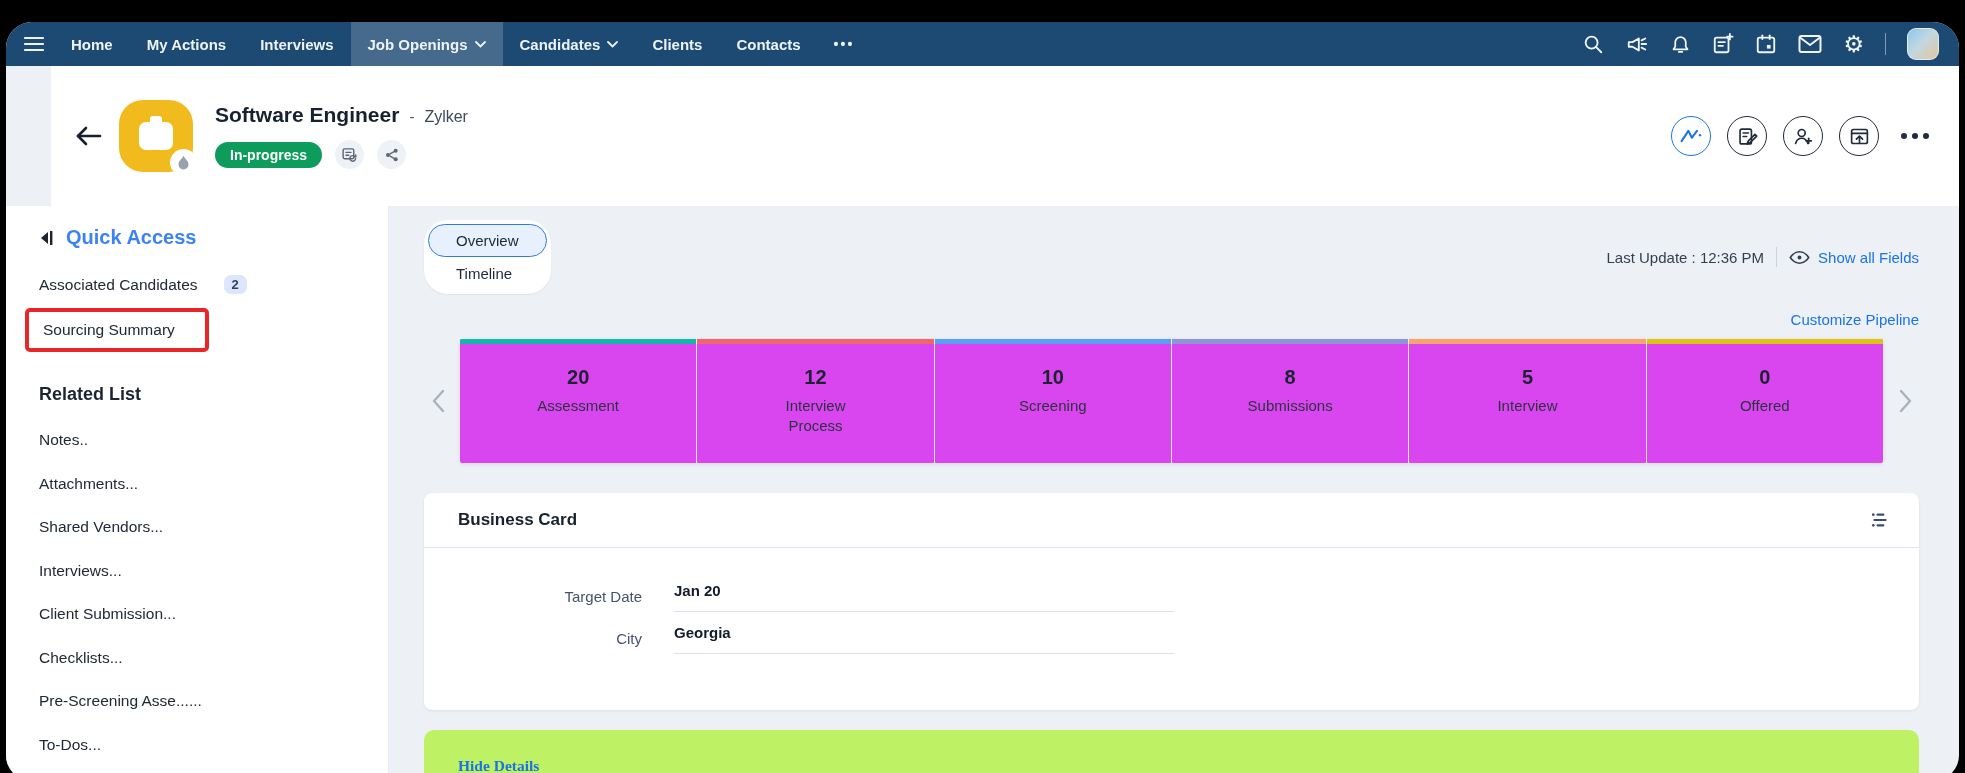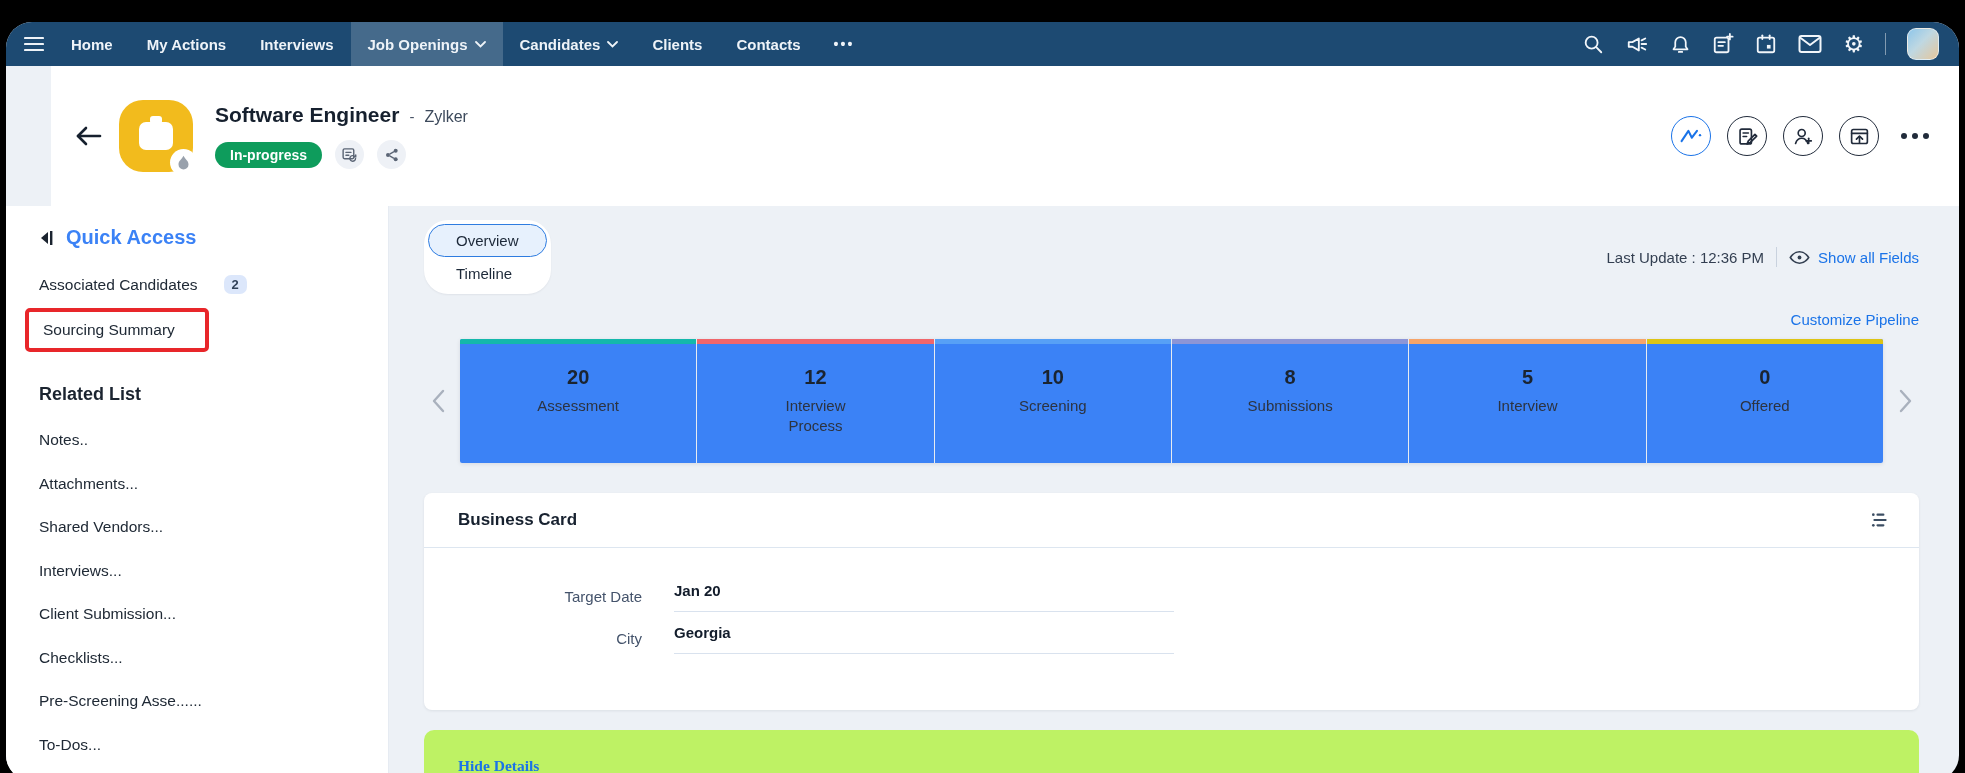--- a/index.html
+++ b/index.html
@@ -59,21 +59,21 @@
   .tab.active { background:#e7f1fd; border-color:#2e7ce0; }
   .meta-row { display:flex; align-items:center; gap:12px; font-size:15px; color:#333f51; }
   .meta-divider { width:1px; height:20px; background:#c9d2de; }
   .link-blue { color:#1a73e8; cursor:pointer; font-size:15px; }
   .show-fields { display:flex; align-items:center; gap:8px; cursor:pointer; }
   .customize-row { text-align:right; margin-top:17px; }
 
   .pipeline-row { display:flex; align-items:center; margin-top:10px; }
   .pipe-chevron { color:#a9b1bd; cursor:pointer; flex-shrink:0; display:flex; align-items:center; justify-content:center; width:28px; }
   .stages { flex:1; display:flex; margin:0 8px; box-shadow:0 1px 4px rgba(16,24,40,.10); border-radius:2px; overflow:hidden; }
-  .stage { flex:1; background:#3b82f6; border-left:1px solid #e7ebf1; cursor:pointer; }
+  .stage { flex:1; background:#d946ef; border-left:1px solid #e7ebf1; cursor:pointer; }
   .stage:first-child { border-left:none; }
   .stage-strip { height:5px; }
   .stage-count { text-align:center; font-size:20px; font-weight:bold; color:#1b2430; margin-top:22px; }
   .stage-label { text-align:center; font-size:15px; color:#2c3340; margin:7px auto 0; max-width:110px; line-height:1.35; padding-bottom:26px; }
 
   .panel { background:#fff; border-radius:8px; margin-top:30px; box-shadow:0 1px 3px rgba(16,24,40,.08); }
   .panel-header { height:55px; display:flex; align-items:center; justify-content:space-between; padding:0 30px 0 34px; border-bottom:1px solid #dde6f0; }
   .panel-title { font-size:17px; font-weight:bold; color:#17212f; }
   .panel-icon { color:#3c4e63; cursor:pointer; display:flex; }
   .panel-body { padding:34px 0 44px; }

